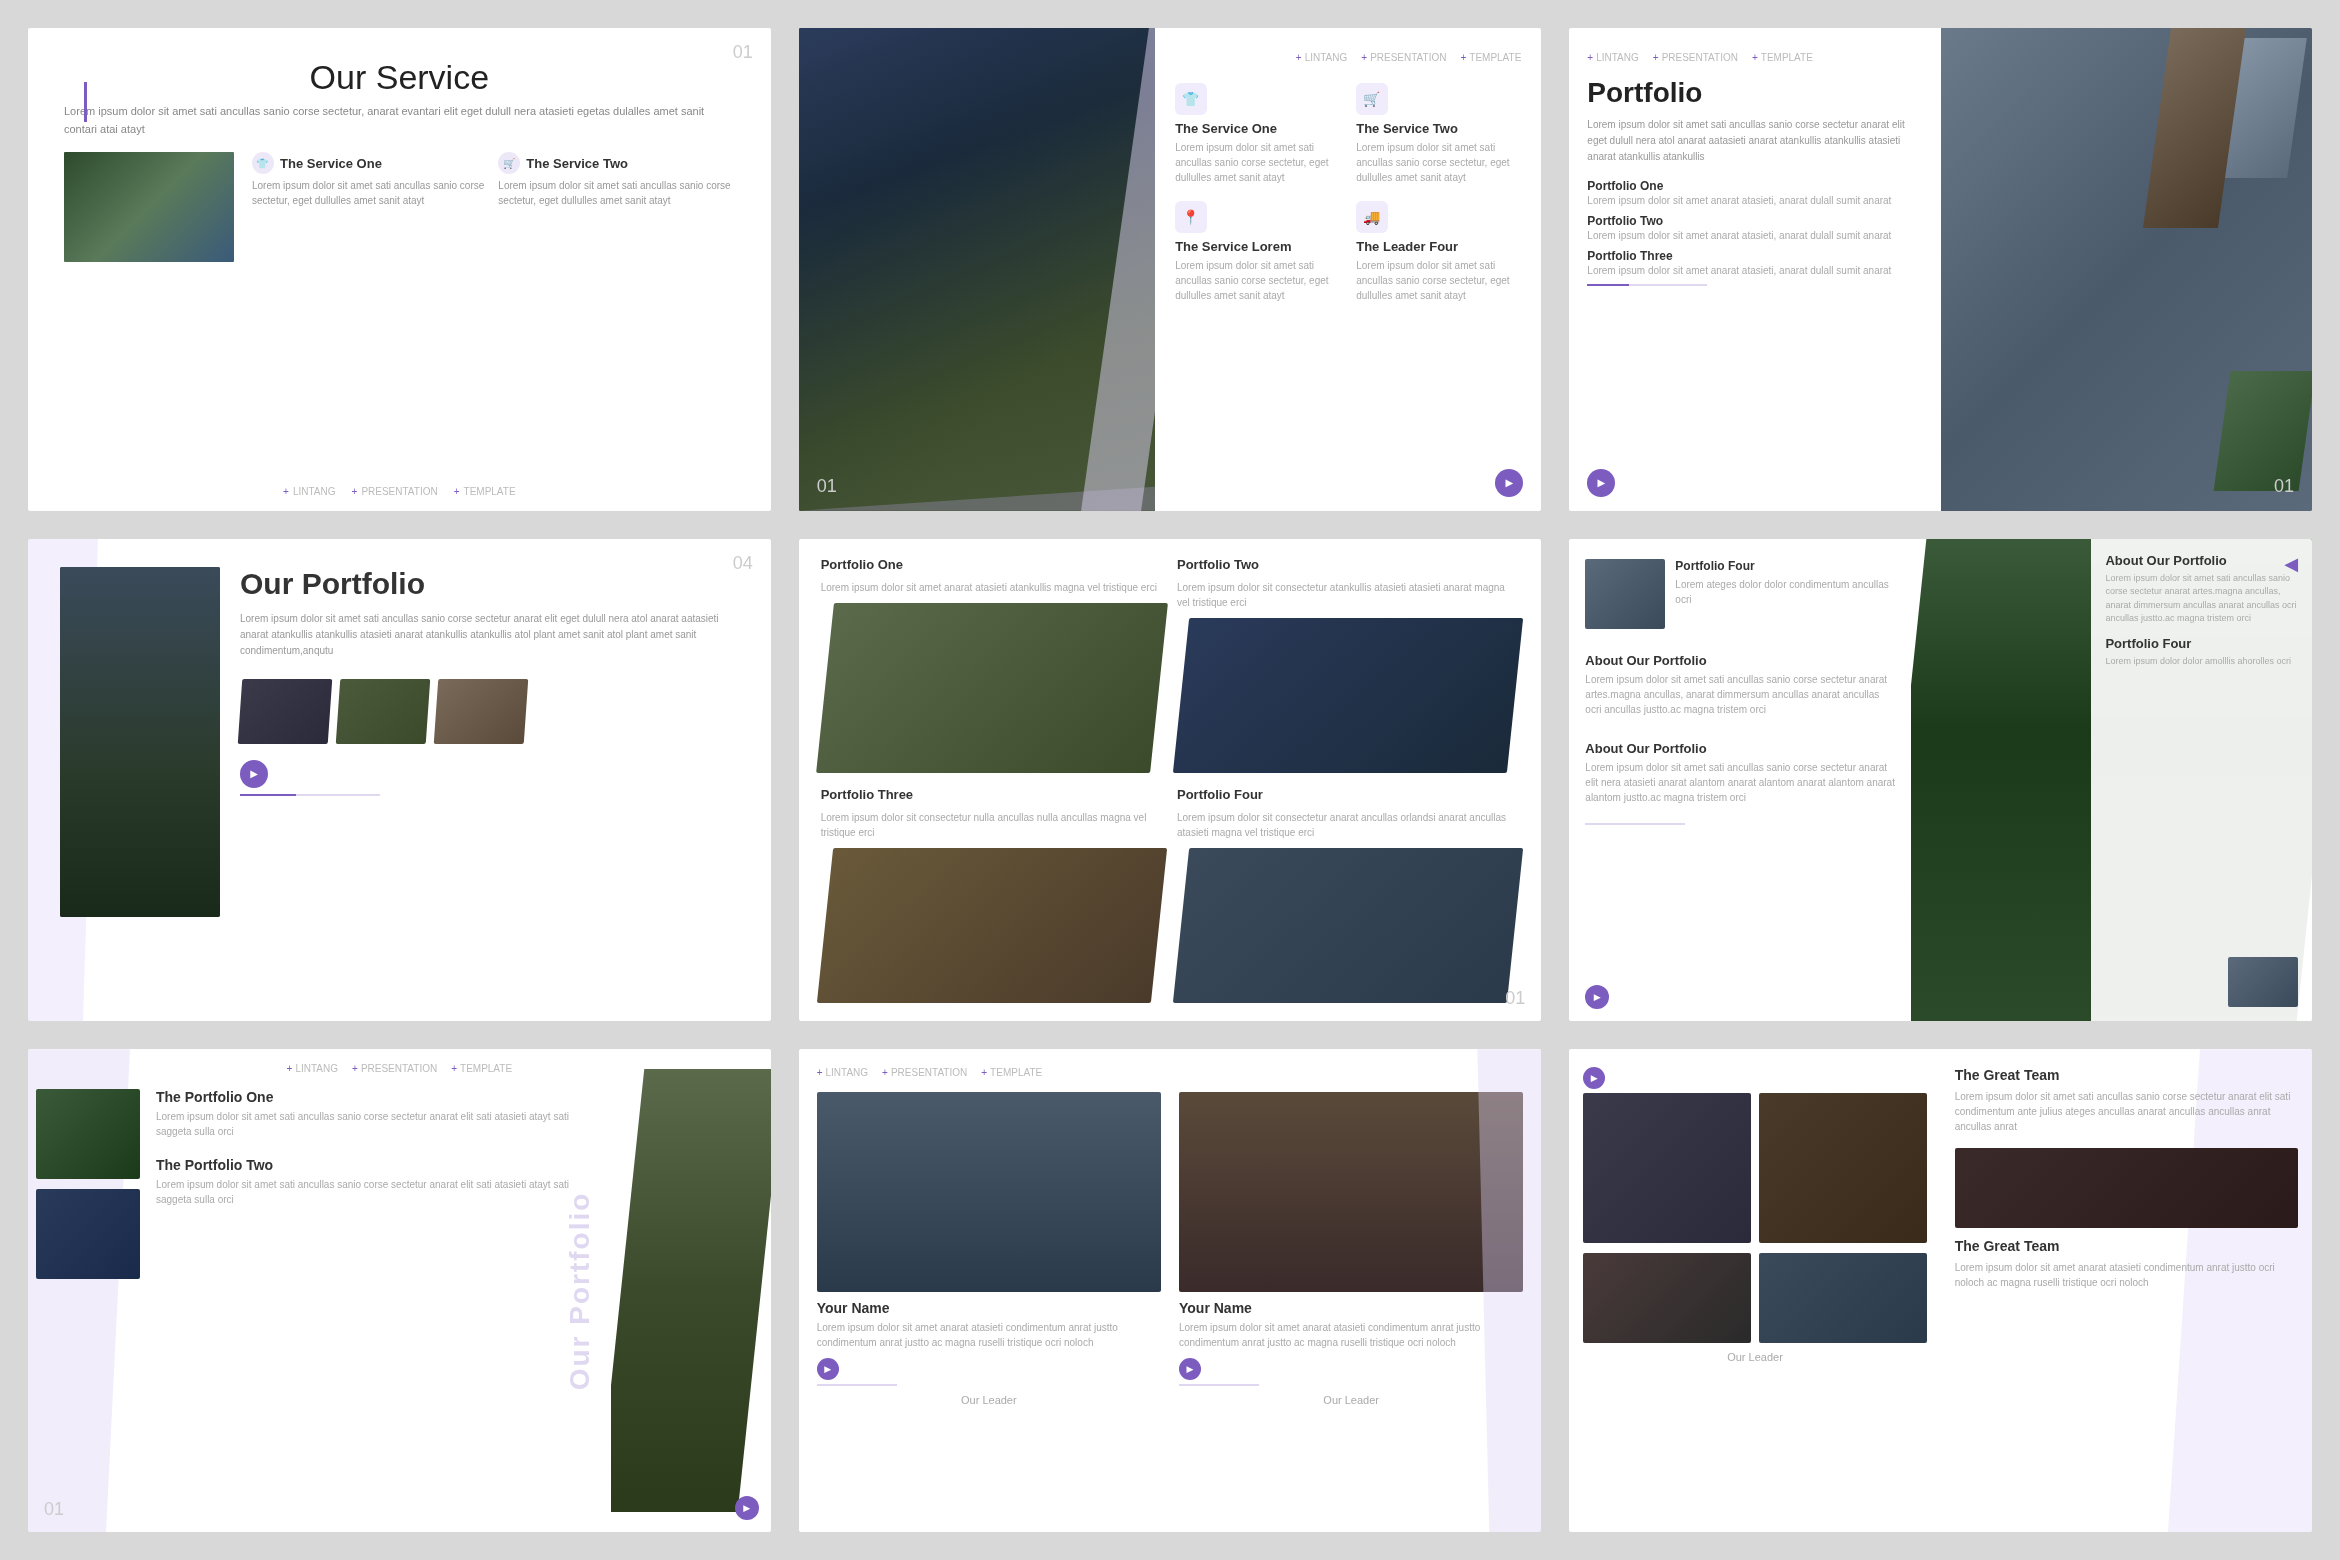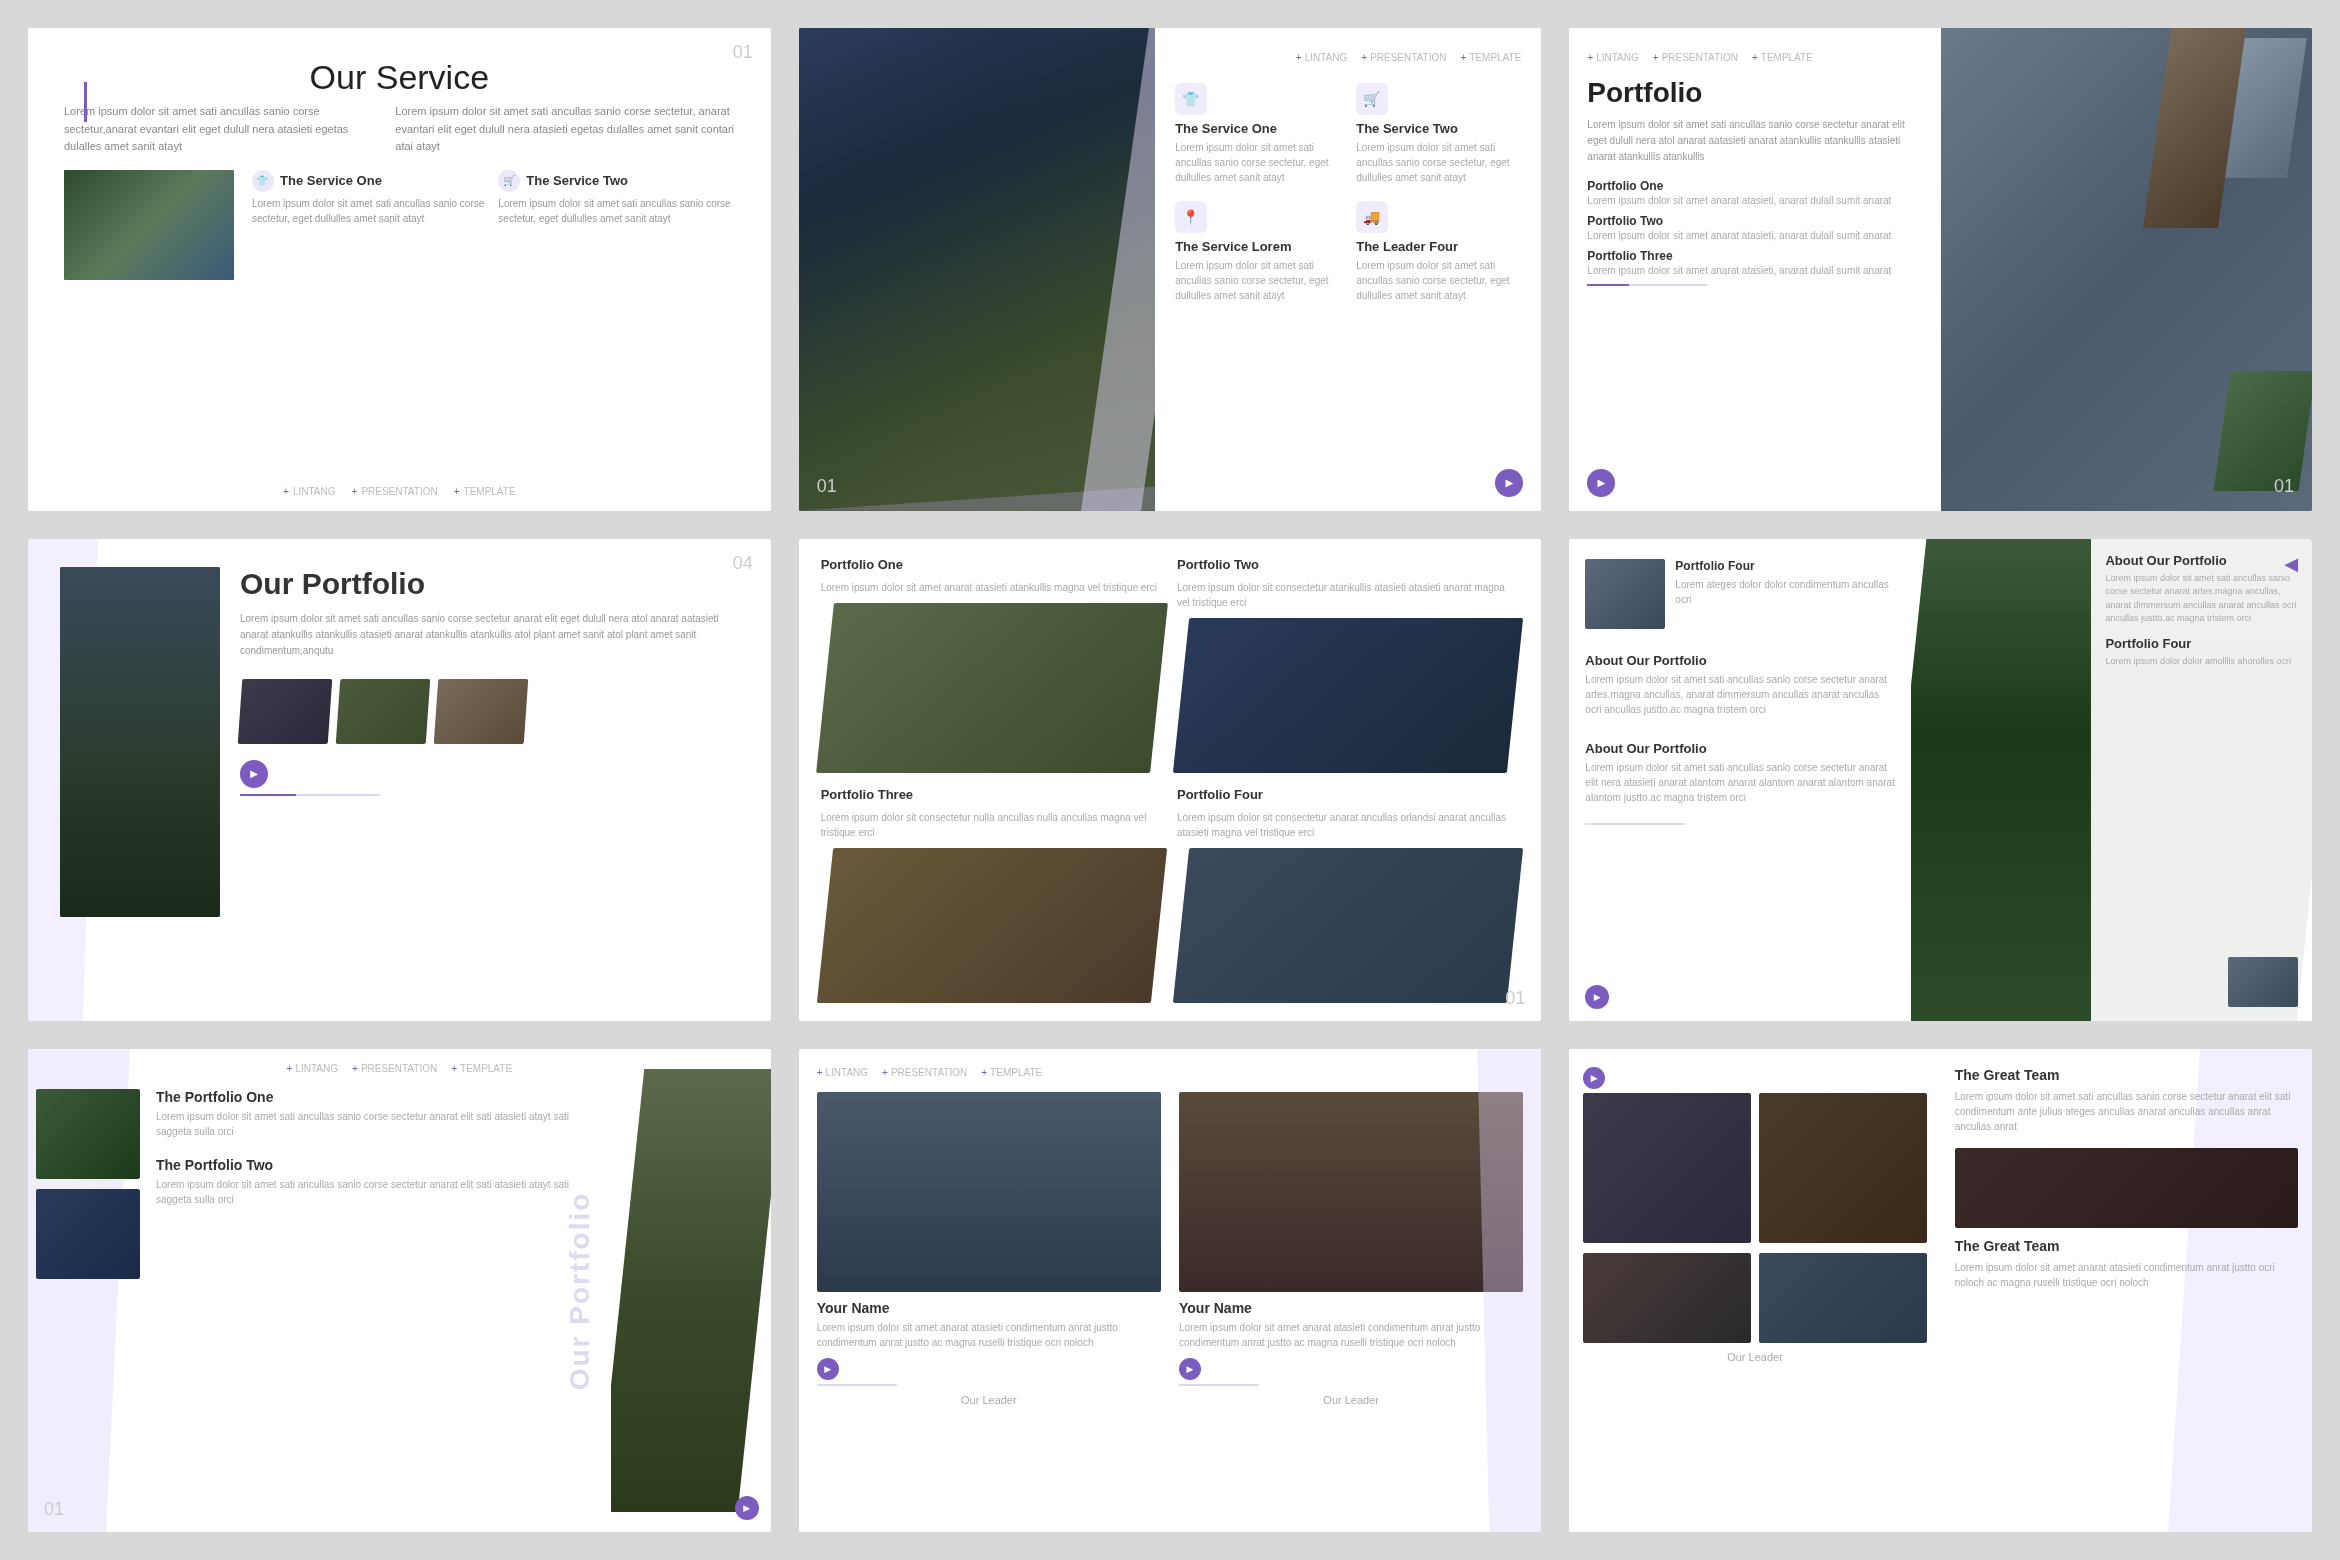--- a/index.html
+++ b/index.html
@@ -399,23 +399,20 @@
   </style>
 </head>
 <body>
 
 <div class="slide slide-1">
   <div class="title-line"></div>
   <span class="slide-num">01</span>
   <h2 class="title">Our Service</h2>
   <div class="two-col">
     <div class="col">
-      <p>Lorem ipsum dolor sit amet sati ancullas sanio corse sectetur,anarat evantari elit eget dulull nera atasieti egetas dulalles amet sanit atayt</p>
-    </div>
-    <div class="col">
       <p>Lorem ipsum dolor sit amet sati ancullas sanio corse sectetur, anarat evantari elit eget dulull nera atasieti egetas dulalles amet sanit contari atai atayt</p>
     </div>
   </div>
   <div class="bottom-section">
     <div class="img-placeholder"></div>
     <div class="service-items">
       <div class="service-item">
         <div class="item-title">
           <div class="item-icon">👕</div>
           <span>The Service One</span>

